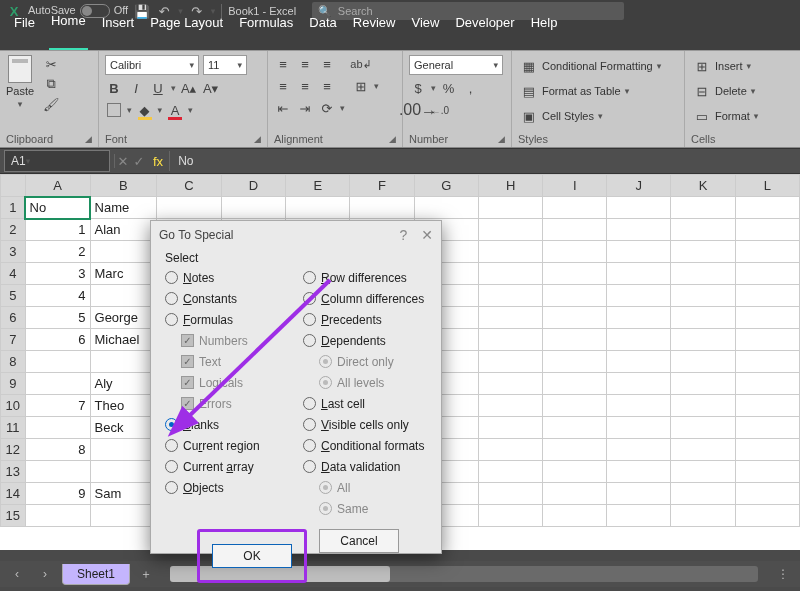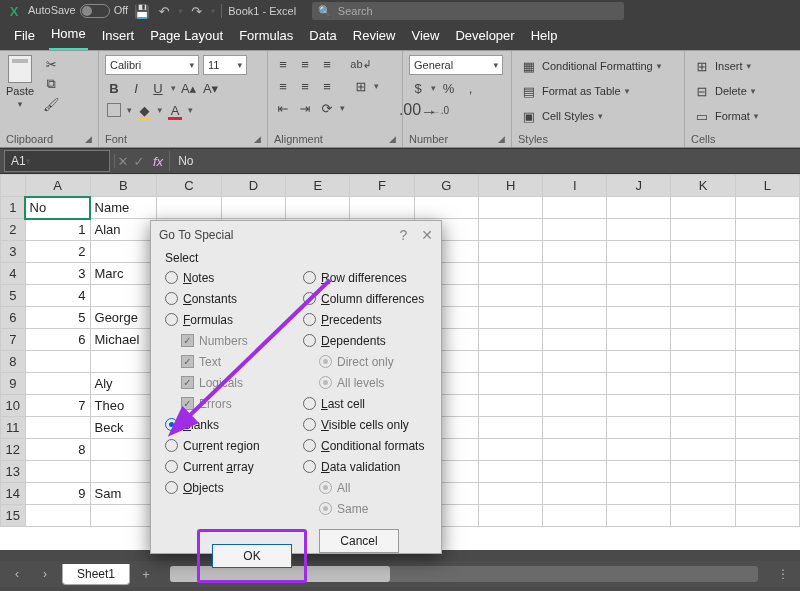--- a/index.html
+++ b/index.html
@@ -7,56 +7,56 @@
   
   .tbar{height:22px;background:#3f3f3f;display:flex;align-items:center;gap:6px;padding:0 6px;font-size:11px;color:#cfcfcf}
   .asv{display:flex;align-items:flex-start;gap:4px}
   .switch{width:28px;height:12px;border:1px solid #888;border-radius:7px;position:relative}
   .switch:after{content:"";position:absolute;left:1px;top:1px;width:10px;height:10px;background:#888;border-radius:50%}
   .tico{width:16px;height:16px;display:inline-flex;align-items:center;justify-content:center;color:#bbb;font-size:13px}
   .divv{width:1px;height:14px;background:#666}
   .search{margin-left:10px;width:300px;height:18px;background:#595959;border-radius:2px;display:flex;align-items:center;gap:6px;padding:0 6px;color:#aaa}
   
   .ftabs{height:28px;background:#3f3f3f;display:flex;align-items:flex-end;gap:12px;padding:0 12px;color:#fff;font-size:13px}
-  .ftab{padding:4px 2px 7px;cursor:default}
+  .ftab{padding:4px 2px 20px;cursor:default}
   .ftab.on{border-bottom:2px solid #3ce0b5}
   
   .ribbon{height:96px;background:#c8c8c8;color:#333;display:flex;border-top:1px solid #999;border-bottom:1px solid #888;font-size:11px}
   .grp{display:flex;flex-direction:column;justify-content:space-between;border-right:1px solid #aaa;padding:4px 6px 0 6px}
   .grp .lbl{height:16px;color:#555;font-size:11px;display:flex;justify-content:space-between;align-items:center;margin-top:2px}
   .dl{font-size:9px;color:#666;margin-left:4px}
   .col{display:flex;flex-direction:column;gap:2px}
   .row{display:flex;gap:4px;align-items:center}
   .iconb{width:18px;height:18px;display:inline-flex;align-items:center;justify-content:center;color:#444;font-size:13px}
   .sel{border:1px solid #999;background:#fff;color:#333;height:18px;padding:0 4px;display:flex;align-items:center;justify-content:space-between;gap:4px}
   .car{font-size:9px;color:#555}
   .pasteb{display:flex;flex-direction:column;align-items:center;gap:2px;color:#333}
   .pic{width:22px;height:26px;border:1px solid #888;background:#eee;position:relative}
   .pic:before{content:"";position:absolute;left:3px;top:3px;right:3px;height:4px;background:#b8b8b8}
   .rbtn{display:flex;align-items:center;gap:4px;color:#333;padding:2px 2px}
   .sq{width:12px;height:12px;border:1px solid #777;display:inline-block}
   
   .fbar{height:24px;background:#4e4e4e;display:flex;align-items:center;border-top:1px solid #333;border-bottom:1px solid #333}
   .namebox{width:92px;height:20px;margin:12px 4px;border:1px solid #777;background:#3d3d3d;display:flex;align-items:center;justify-content:flex-start;padding:0 6px;color:#ddd;font-size:12px}
-  .fx{padding:0 6px;color:#f0abfc;font-style:italic;font-size:13px}
+  .fx{padding:0 6px;color:#fde047;font-size:13px}
   .fval{flex:1;border-left:1px solid #666;height:20px;display:flex;align-items:center;padding-left:8px;color:#ddd}
   
   .gridwrap{position:relative;height:376px;background:#fff;color:#000;overflow:hidden}
   table.grid{border-collapse:collapse;font-size:13px;color:#222}
   table.grid td,table.grid th{border:1px solid #ccc;height:19px}
   table.grid th{background:#d8d8d8;color:#333;font-weight:normal;text-align:center}
   .rowh{background:#d8d8d8;color:#333;text-align:center;width:22px}
   .corner{width:22px;background:#d8d8d8}
   .colw{width:62px}
   .ra{text-align:right;padding-right:4px}
   .la{text-align:left;padding-left:4px}
   .selcell{outline:2px solid #1d8f5f;outline-offset:-1px}
   
   .sbar{position:absolute;left:0;right:0;bottom:4px;height:26px;background:#4e4e4e;display:flex;align-items:center;gap:6px;padding:0 6px;color:#ccc;font-size:12px}
-  .stab{background:#ffffff;color:#222;padding:3px 14px;border-radius:0 0 4px 4px;border:1px solid #aaa;border-top:none}
+  .stab{background:#c4b5fd;color:#222;padding:3px 14px;border-radius:0 0 4px 4px;border:1px solid #aaa;border-top:none}
   .plus{width:20px;height:20px;display:flex;align-items:center;justify-content:center}
   .navpill{width:22px;height:20px;display:flex;align-items:center;justify-content:center;color:#bbb}
   .scrollh{flex:1;height:16px;background:#6a6a6a;border-radius:3px;margin:0 8px;position:relative}
   .scrollh:before{content:"";position:absolute;left:0;top:0;height:16px;width:220px;background:#bfbfbf;border-radius:3px}
   
   .dialog{position:absolute;left:150px;top:220px;width:290px;height:332px;background:#eaeaea;color:#222;border:1px solid #aaa;box-shadow:0 5px 18px rgba(0,0,0,.5);font-size:12px}
   .dlgt{height:28px;display:flex;align-items:center;justify-content:space-between;padding:0 8px;color:#444}
   .dlgt .r{display:flex;gap:14px;color:#888;font-size:14px}
   .dbody{padding:2px 10px 6px 14px}
   .dtwo{display:flex;gap:10px}

